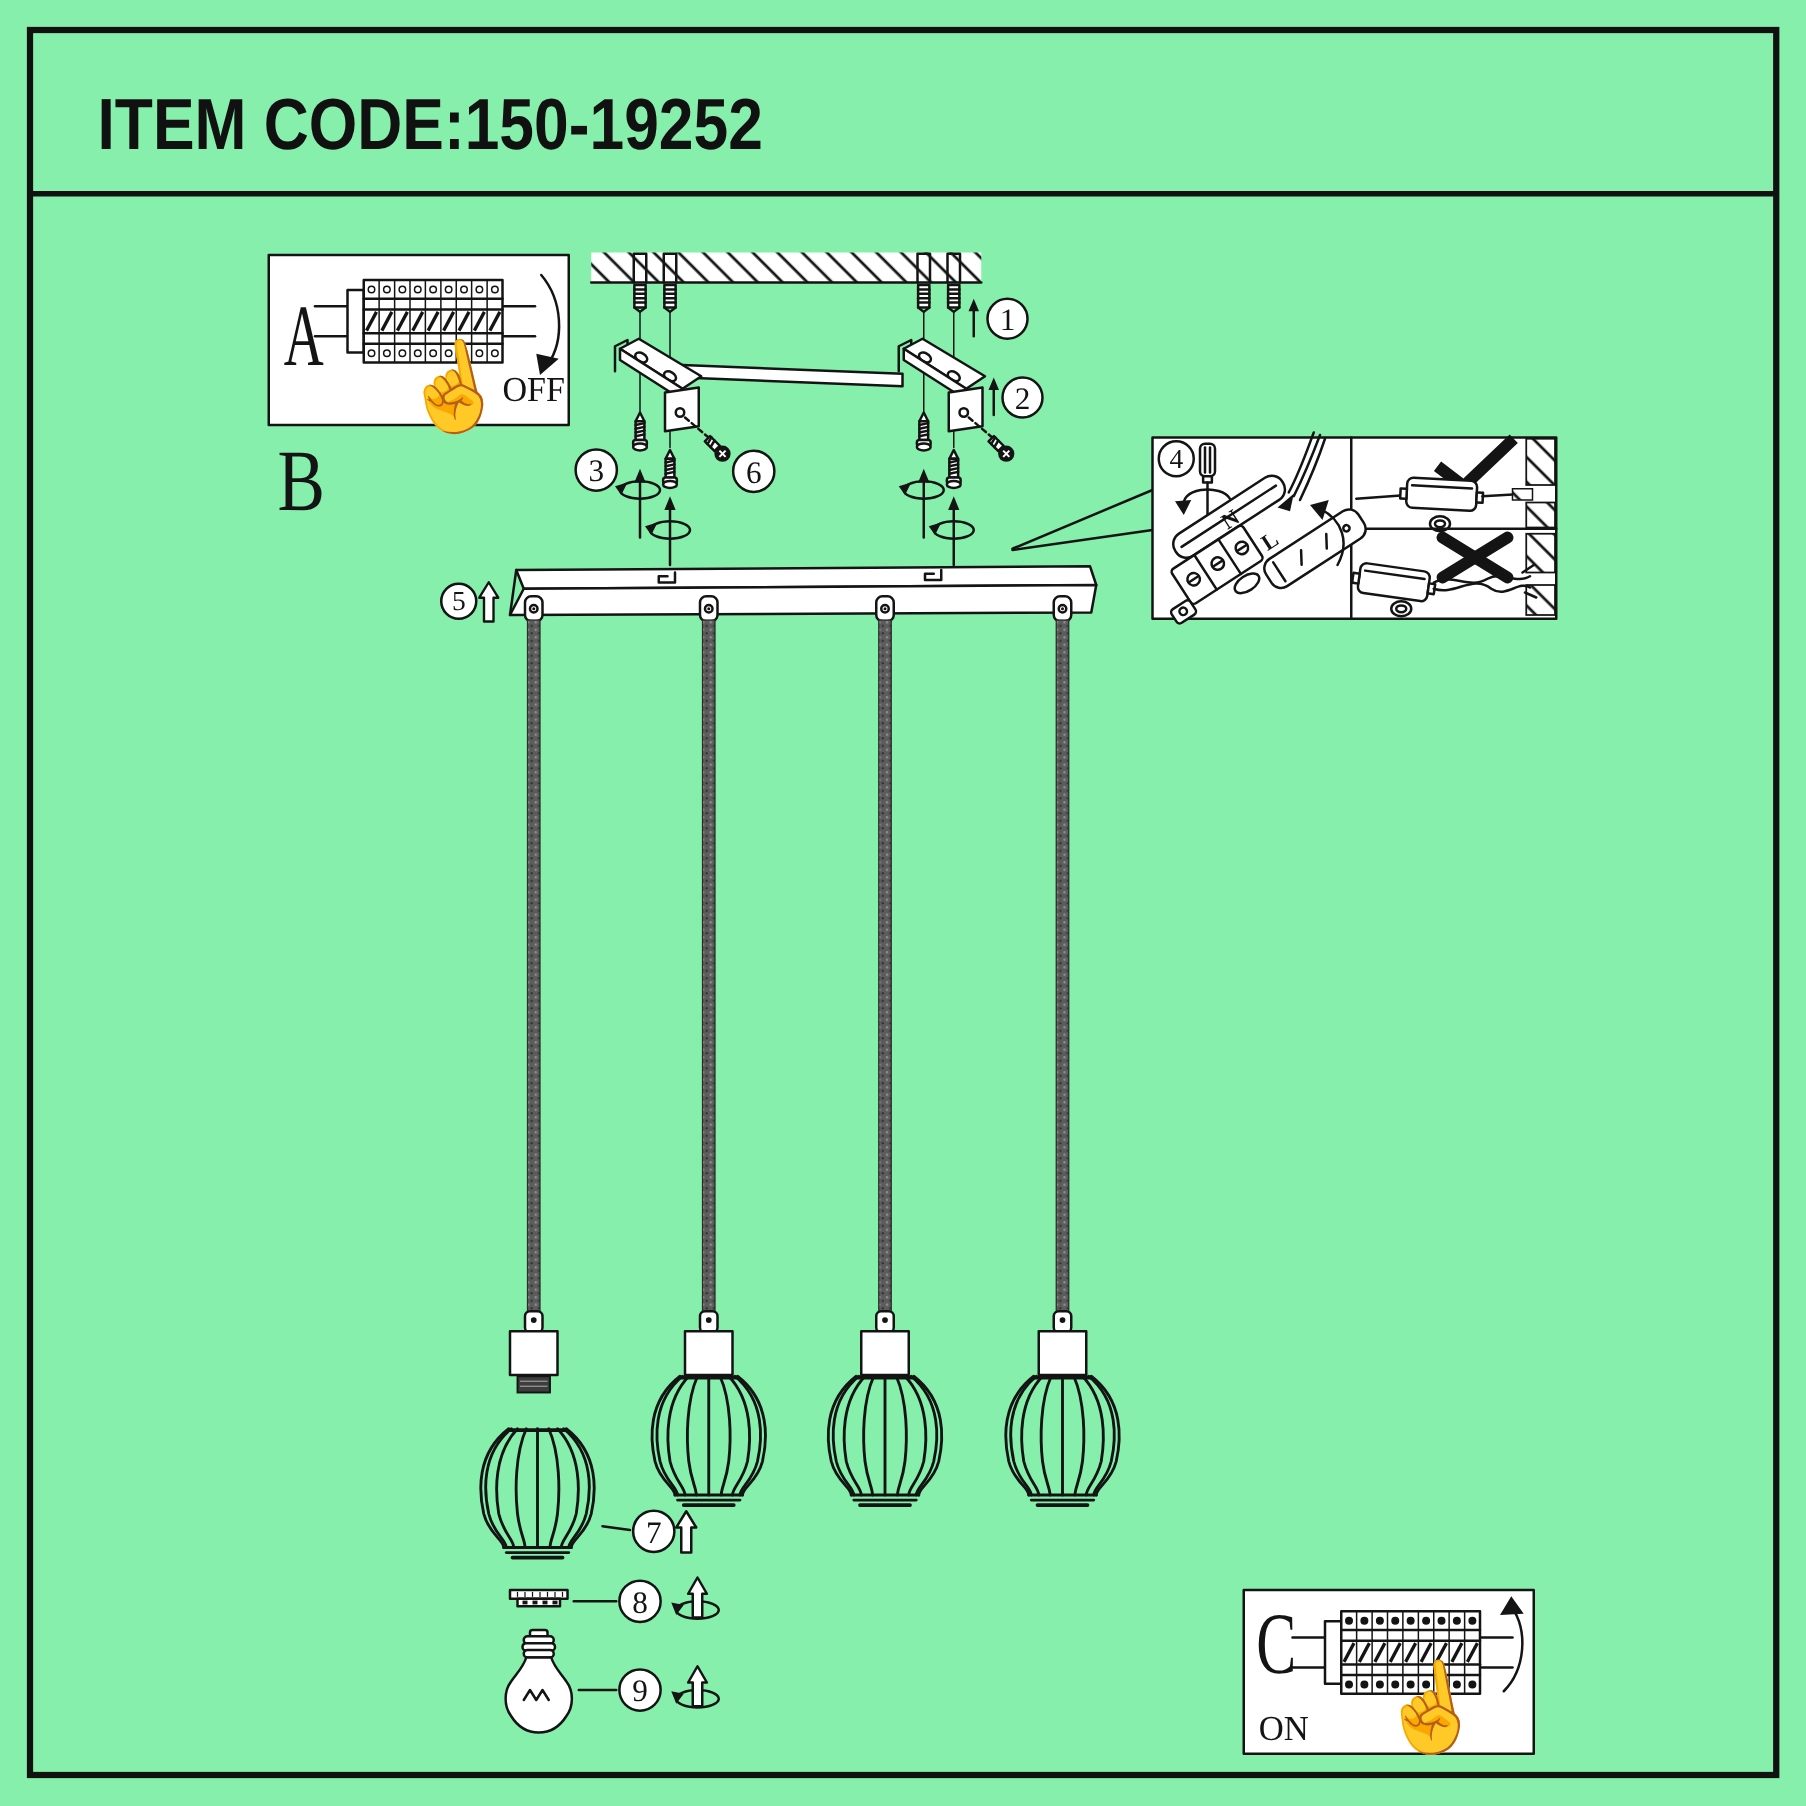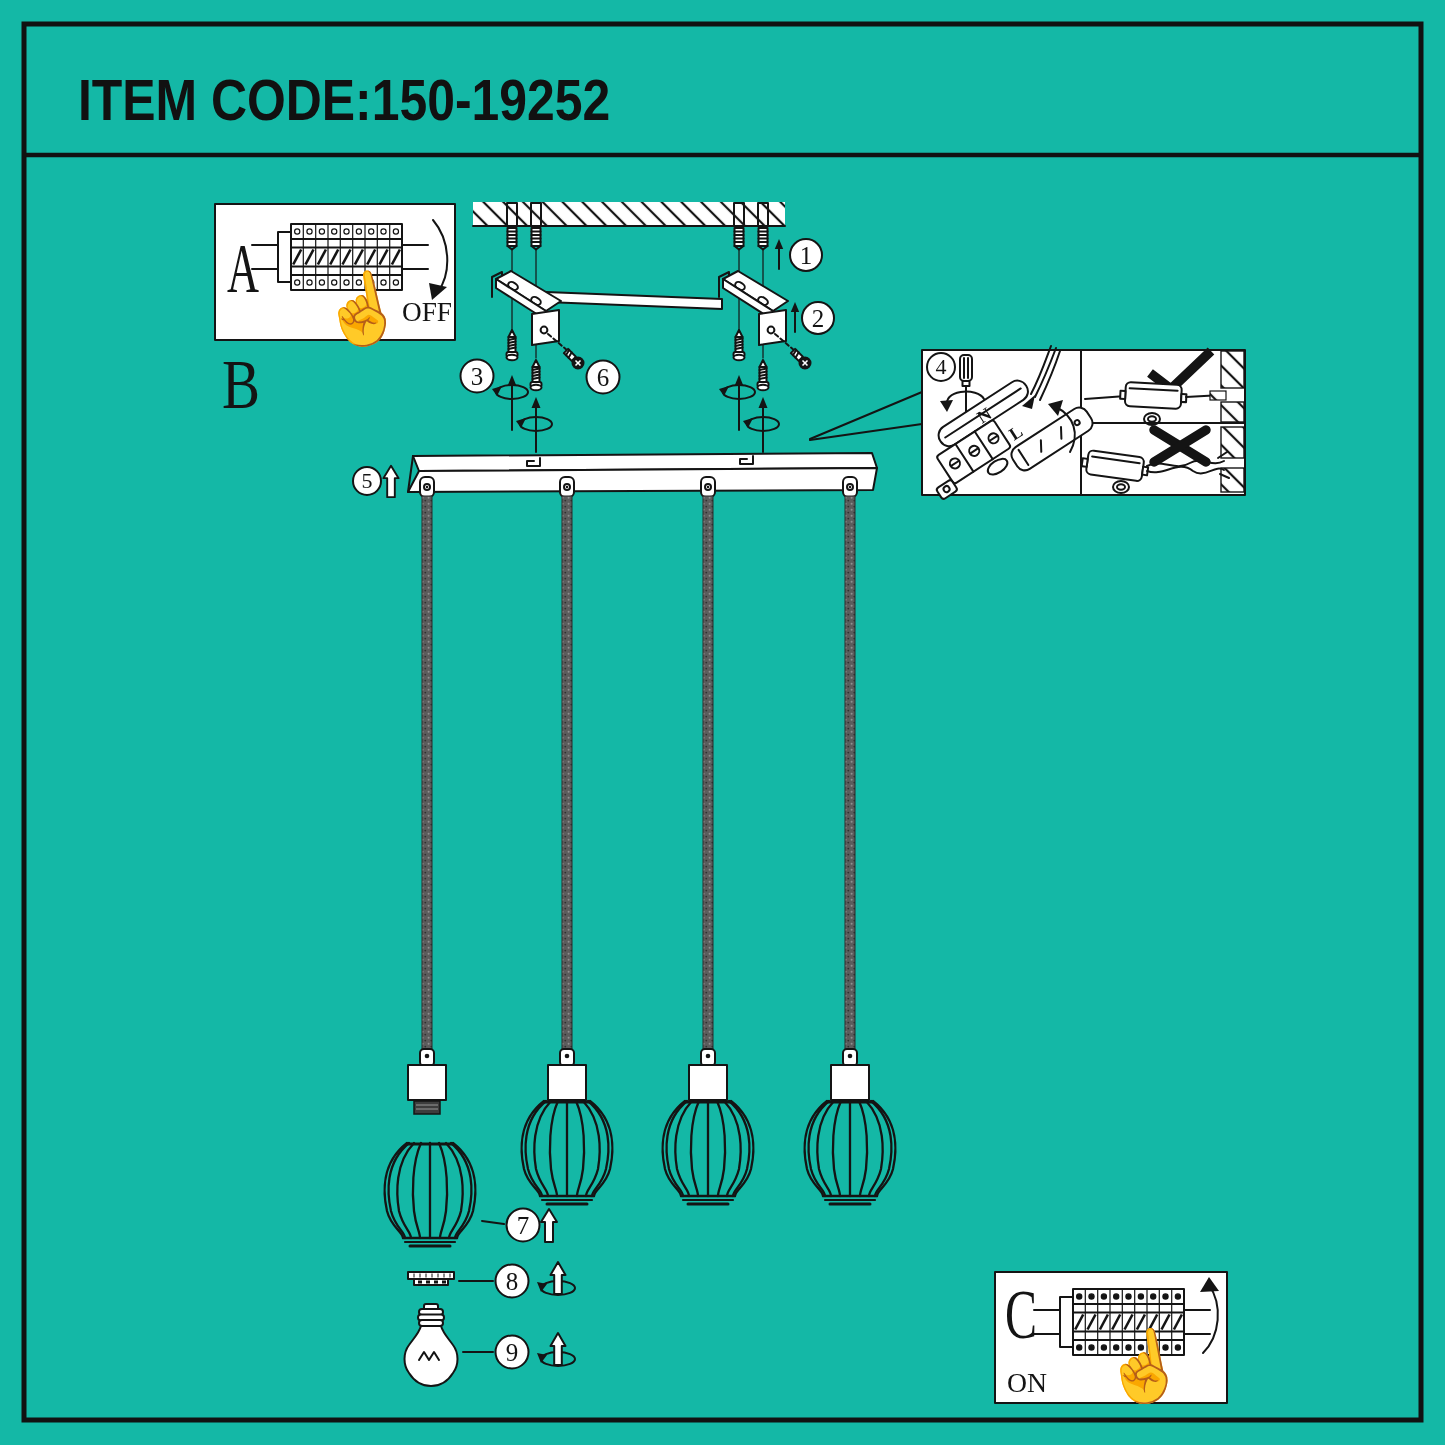--- a/index.html
+++ b/index.html
@@ -1,16 +1,16 @@
 <!DOCTYPE html>
 <html><head>
 <meta charset="utf-8">
 <style>
   html,body{margin:0;padding:0;background:#fff;}
-  #canvas{position:relative;width:1445px;height:1445px;background:#14b8a6;overflow:hidden;
+  #canvas{position:relative;width:1445px;height:1445px;background:#86efac;overflow:hidden;
           font-family:"Liberation Sans", sans-serif;}
   #title{position:absolute;left:78px;top:66px;font-weight:bold;font-size:58px;color:#111;
          transform:scaleX(0.86);transform-origin:left top;letter-spacing:0;white-space:nowrap;}
   svg{position:absolute;left:0;top:0;}
   .ln{fill:none;stroke:#141414;stroke-width:2;stroke-linecap:round;stroke-linejoin:round;}
   .fw{fill:#ffffff;stroke:#141414;stroke-width:2;stroke-linejoin:round;}
   .fill{fill:#141414;stroke:none;}
   .thin{stroke-width:1.2;}
   .badge{font-size:25px;text-anchor:middle;}
   .badge-s{font-size:22px;text-anchor:middle;}

